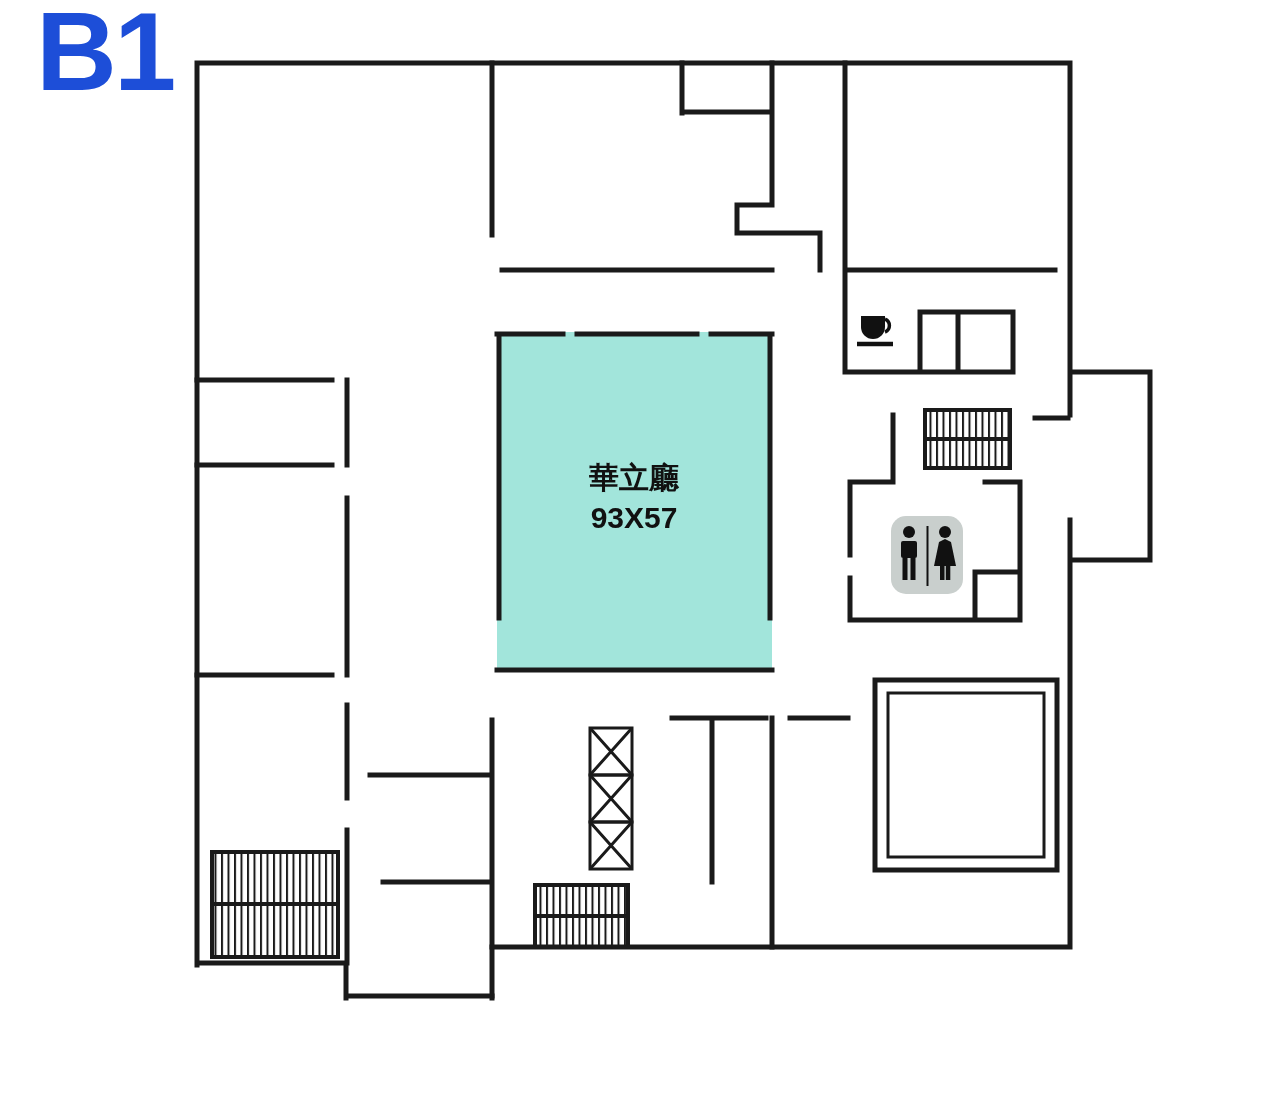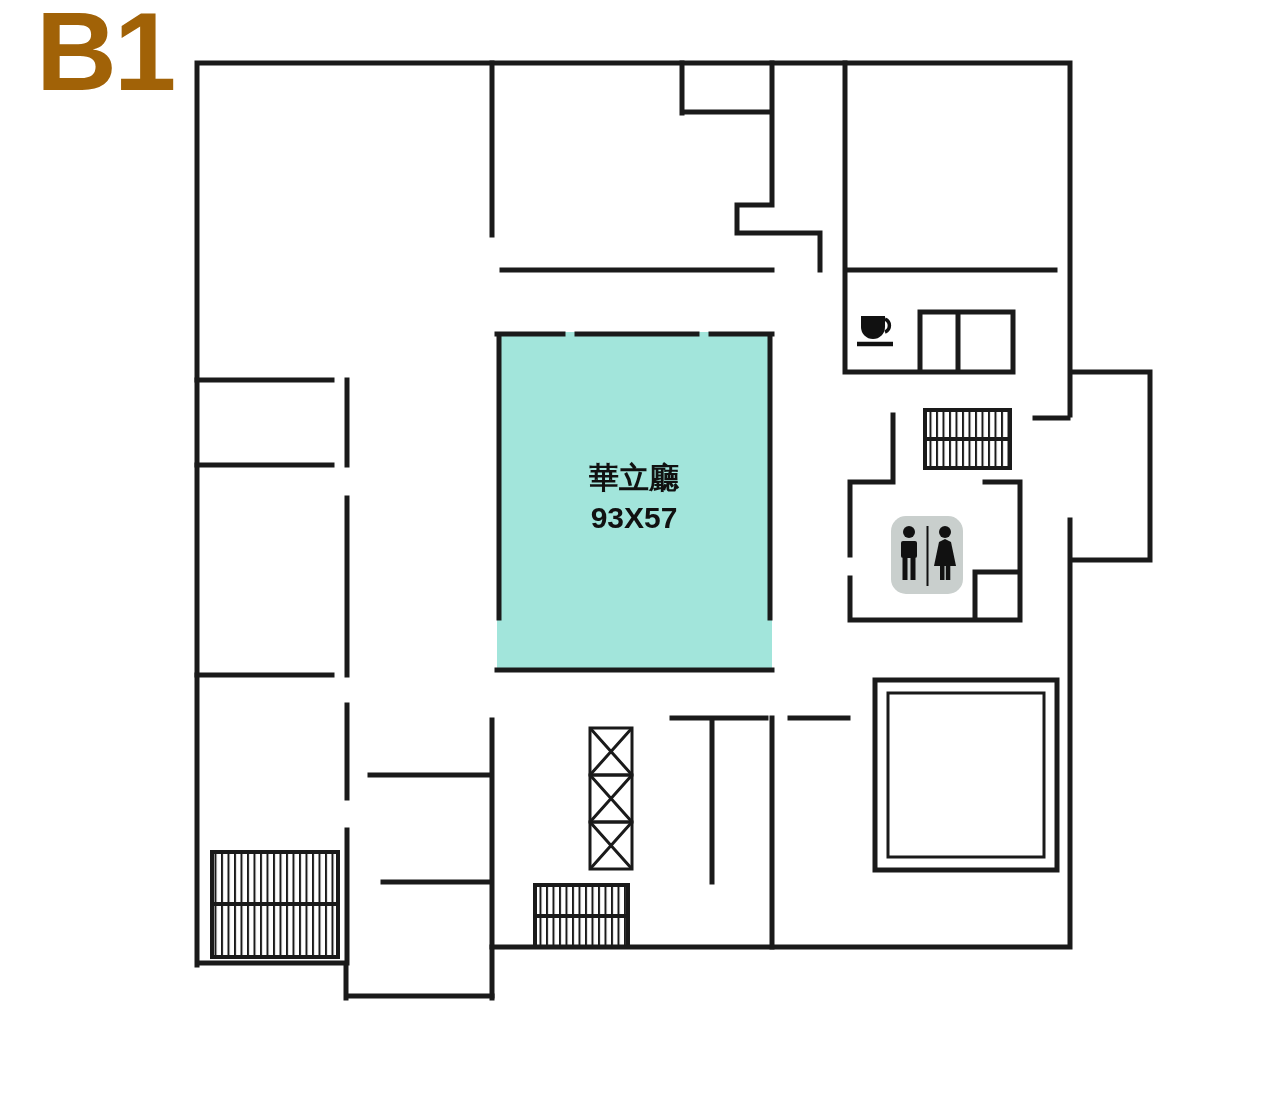--- a/index.html
+++ b/index.html
@@ -12,21 +12,21 @@
     font-family:"Liberation Sans", sans-serif;
   }
   .floor-label{
     position:absolute;
     left:36px;
     top:2px;
     font-size:112px;
     line-height:0.9;
     font-weight:bold;
     letter-spacing:-3px;
-    color:#a16207;
+    color:#1d4ed8;
     user-select:none;
   }
   svg{position:absolute;left:0;top:0;}
   .wall{fill:none;stroke:#1a1a1a;stroke-width:5;stroke-linecap:square;}
   .wall-thin{fill:none;stroke:#1a1a1a;stroke-width:3;stroke-linecap:square;}
   .stair-box{stroke:#1a1a1a;stroke-width:4;}
   .stair-mid{stroke:#1a1a1a;stroke-width:4;}
   .hall-text{
     font-family:"Liberation Sans", sans-serif;
     font-weight:bold;

